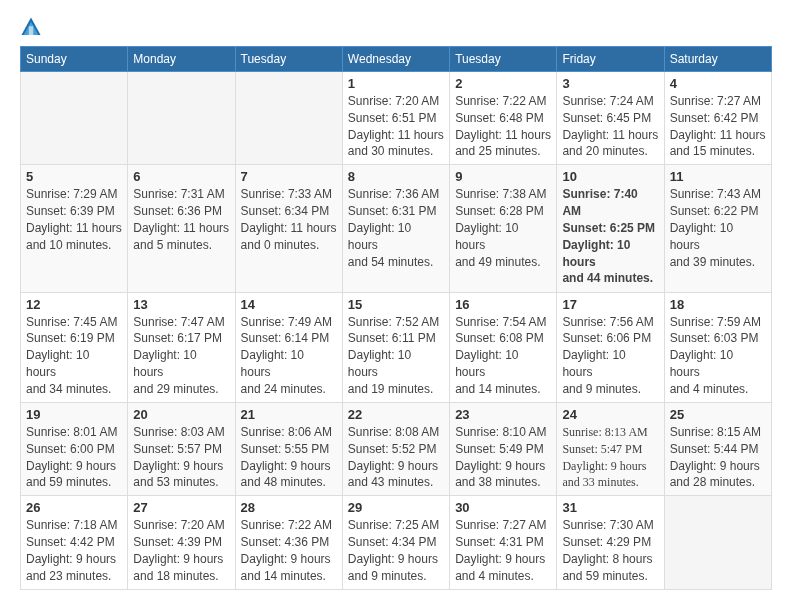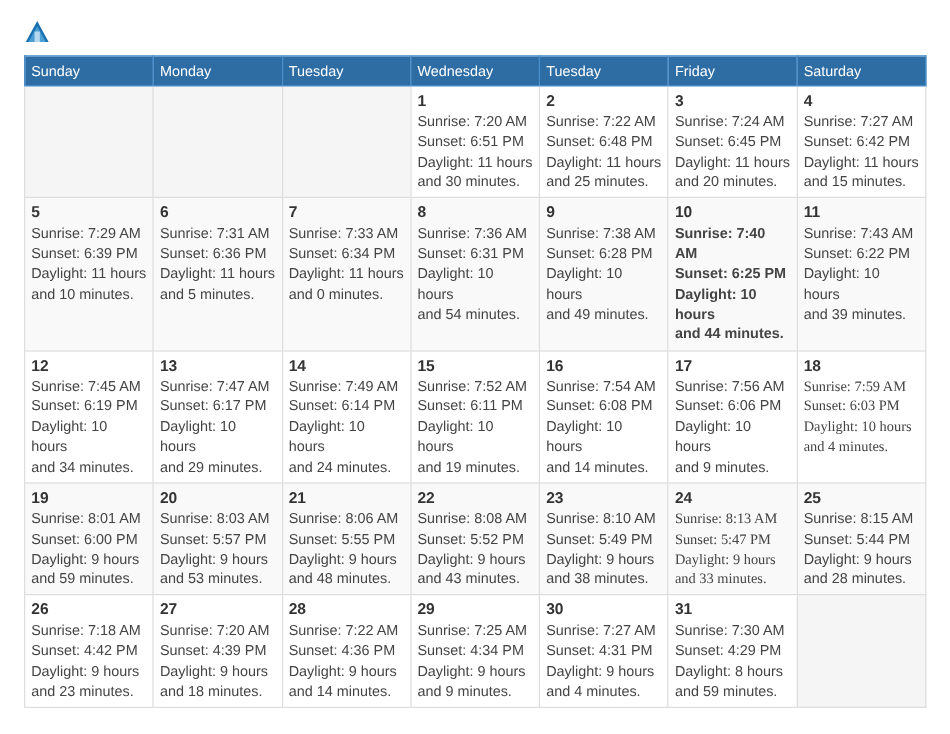--- a/index.html
+++ b/index.html
@@ -262,21 +262,21 @@
           </td>
           <td>
             <span class="day-number">17</span>
             <div class="day-info" style="white-space: pre-wrap;">Sunrise: 7:56 AM
 Sunset: 6:06 PM
 Daylight: 10 hours
 and 9 minutes.</div>
           </td>
           <td>
             <span class="day-number">18</span>
-            <div class="day-info" style="white-space: pre-wrap; font-family: Liberation Serif, serif;">Sunrise: 7:59 AM
+            <div class="day-info" style="white-space: pre-wrap;">Sunrise: 7:59 AM
 Sunset: 6:03 PM
 Daylight: 10 hours
 and 4 minutes.</div>
           </td>
         </tr>
         <tr class="row-even">
           <td>
             <span class="day-number">19</span>
             <div class="day-info" style="white-space: pre-wrap;">Sunrise: 8:01 AM
 Sunset: 6:00 PM

